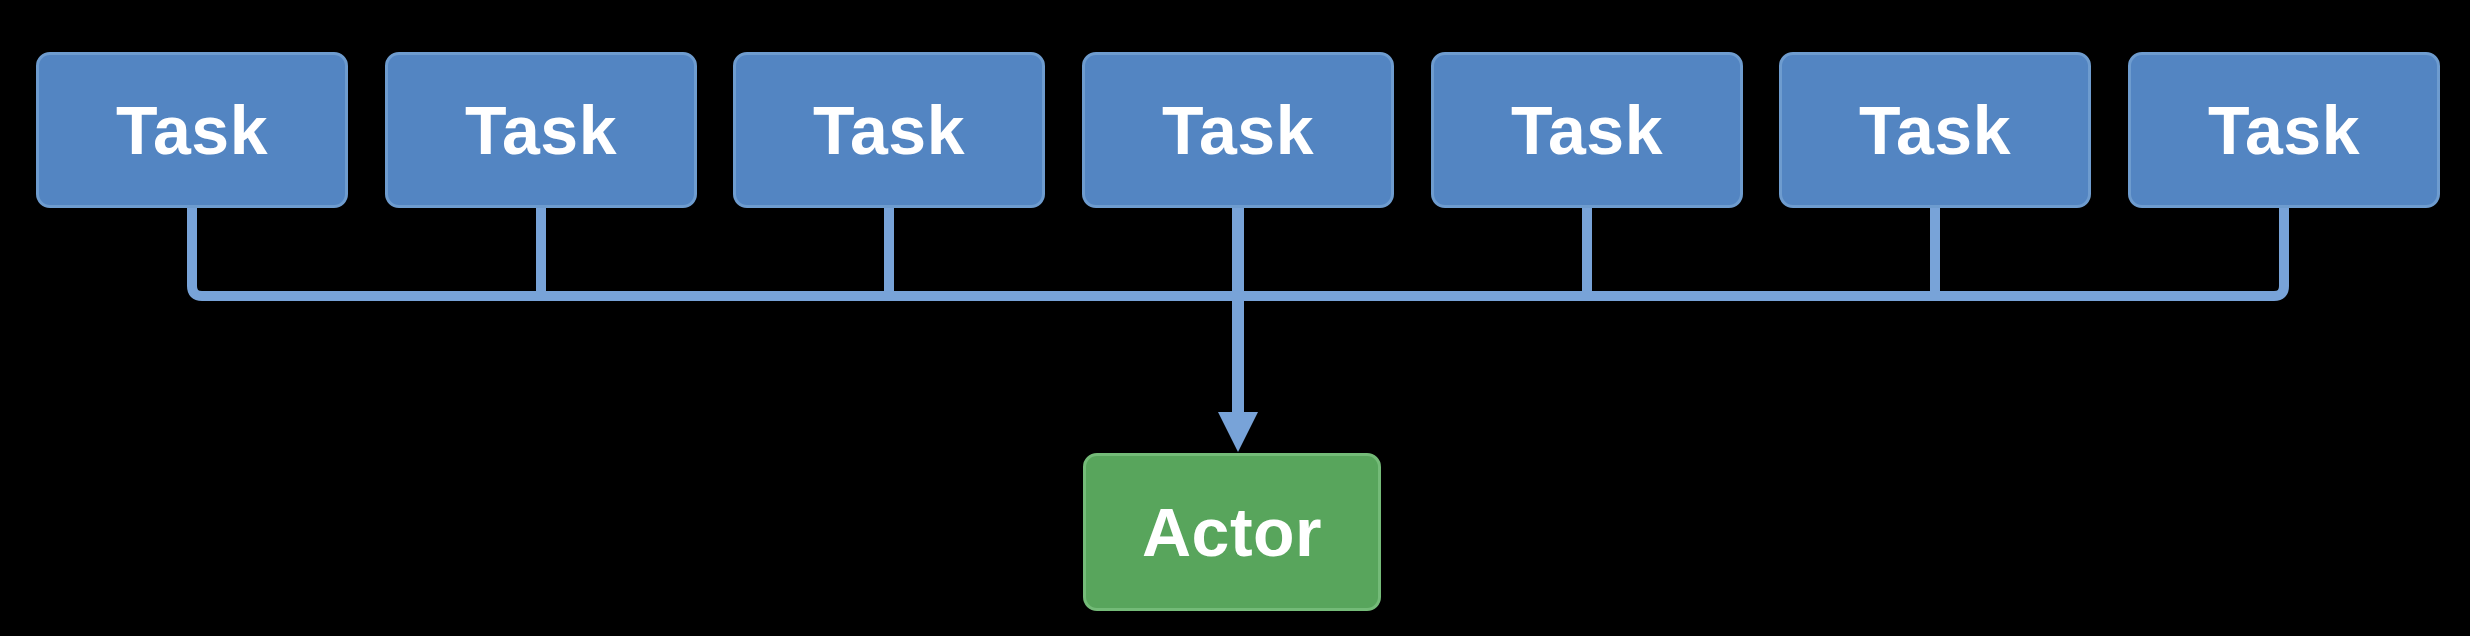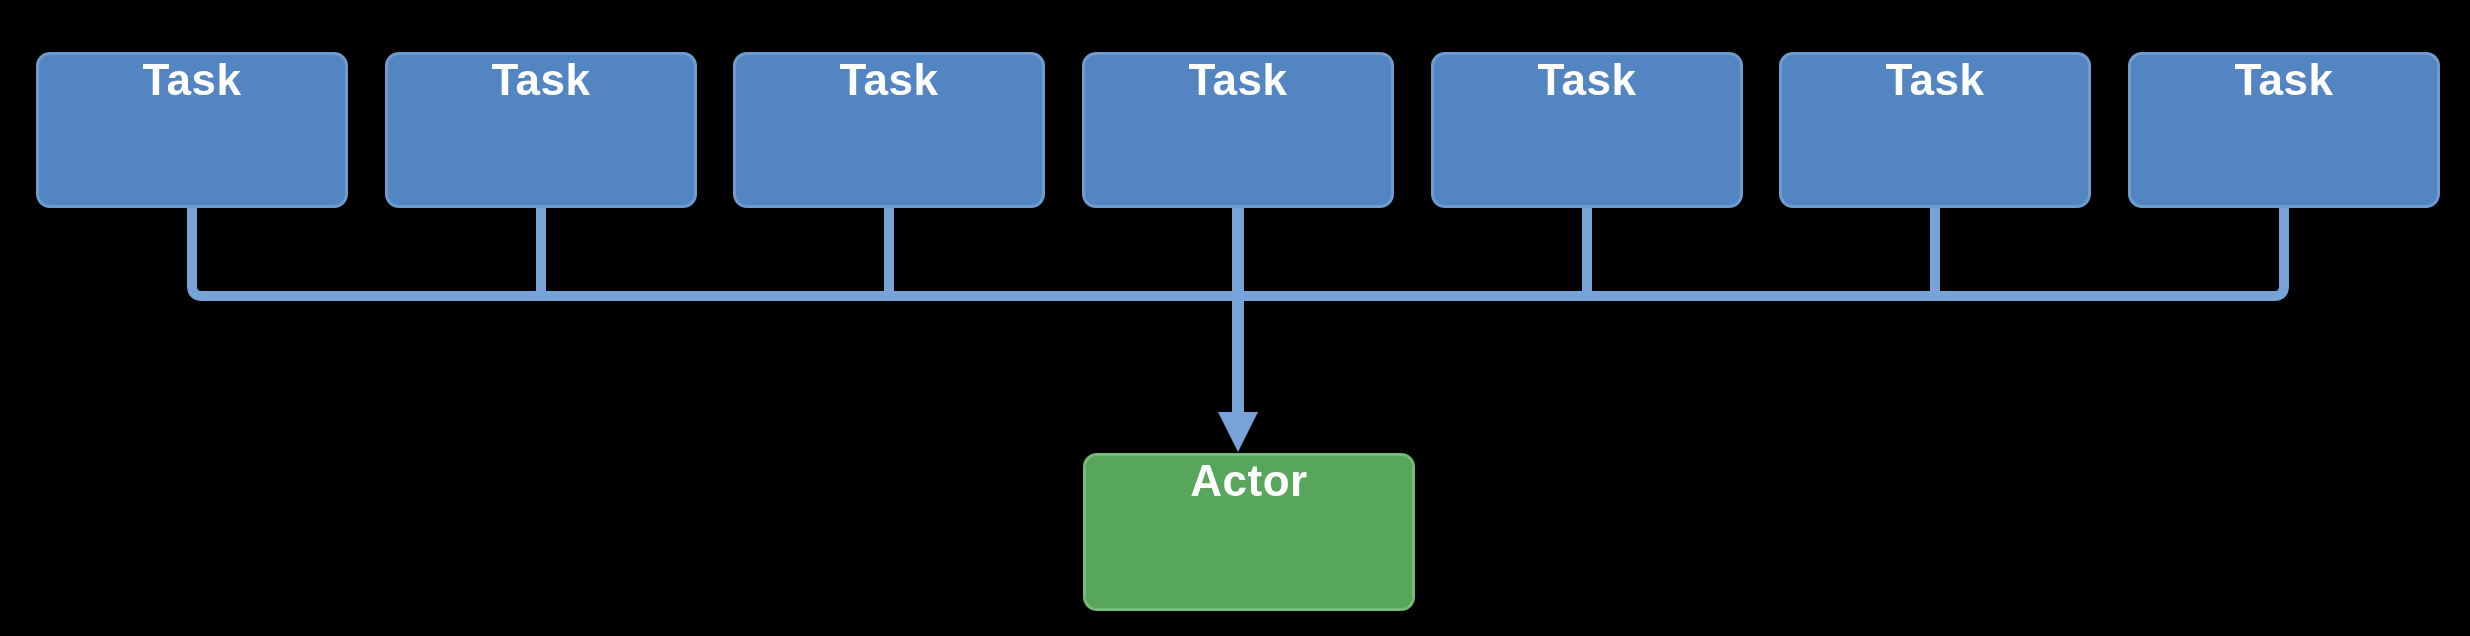--- a/index.html
+++ b/index.html
@@ -25,24 +25,24 @@
   }
   .connector-layer {
     position: absolute;
     left: 0; top: 0;
     width: 2470px;
     height: 636px;
   }
   .node {
     position: absolute;
     display: flex;
-    align-items: flex-start;
+    align-items: center;
     justify-content: center;
     color: var(--label-text);
-    font-size: 44px;
+    font-size: 68px;
     font-weight: 600;
     letter-spacing: 0.5px;
     border-radius: 14px;
   }
   .task-node {
     top: 52px;
     width: 312px;
     height: 156px;
     background: var(--task-fill);
     border: 3px solid var(--task-border);
@@ -50,21 +50,21 @@
   .task-node.t0 { left: 36px; }
   .task-node.t1 { left: 385px; }
   .task-node.t2 { left: 733px; }
   .task-node.t3 { left: 1082px; }
   .task-node.t4 { left: 1431px; }
   .task-node.t5 { left: 1779px; }
   .task-node.t6 { left: 2128px; }
   .actor-node {
     left: 1083px;
     top: 453px;
-    width: 332px;
+    width: 298px;
     height: 158px;
     background: var(--actor-fill);
     border: 3px solid var(--actor-border);
   }
 </style>
 </head>
 <body>
 
 <div class="canvas">
 

